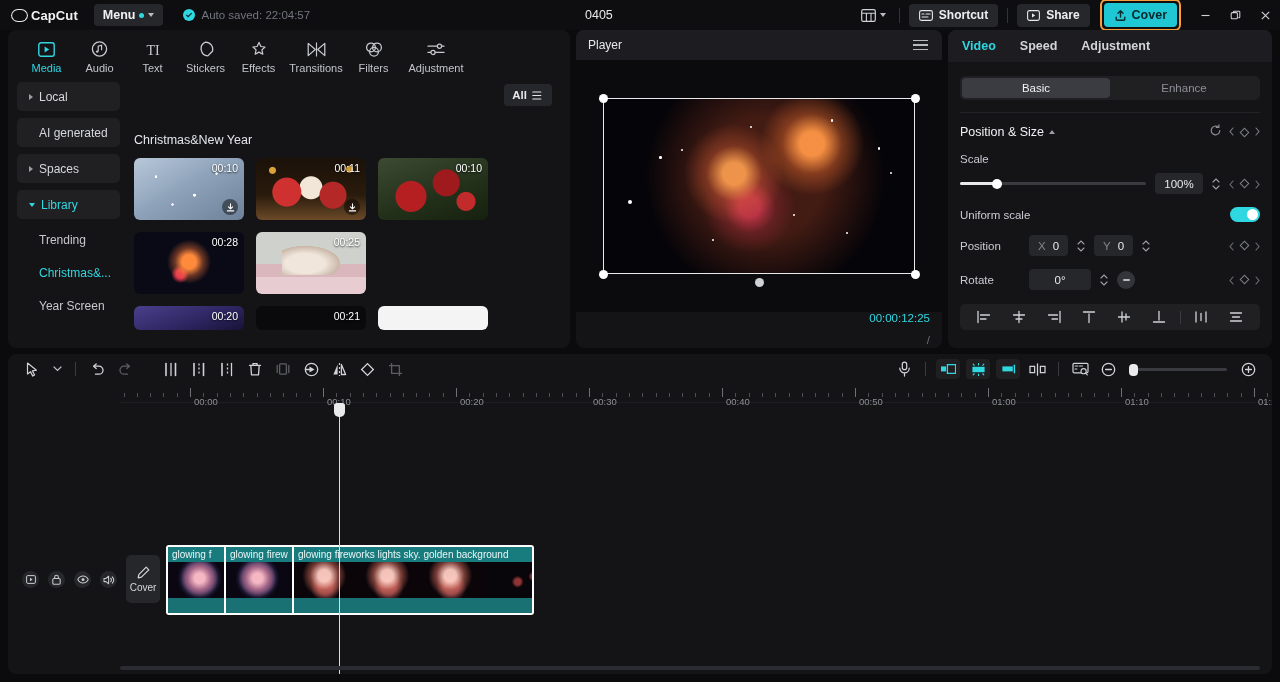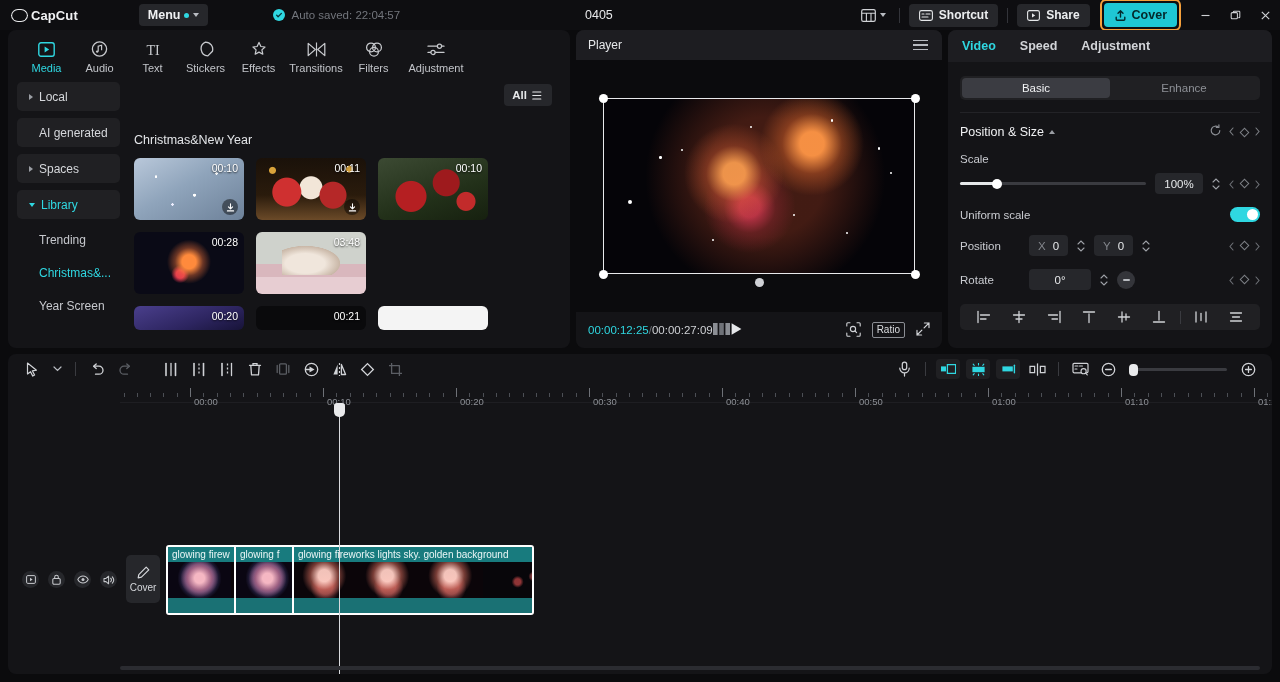--- a/index.html
+++ b/index.html
@@ -9,21 +9,21 @@
     font-family: "Liberation Sans", sans-serif;
     color: #d5d7db;
     overflow: hidden;
     -webkit-font-smoothing: antialiased;
   }
   .app { position: relative; width: 1280px; height: 682px; }
 
   
   .titlebar {
     position: absolute; top: 0; left: 0; width: 1280px; height: 30px;
-    background: #0e0e11; display: flex; align-items: center; gap: 45px;
+    background: #0e0e11; display: flex; align-items: center;
   }
   .logo-wrap { display: flex; align-items: center; gap: 5px; margin-left: 11px; }
   .logo-mark { width: 15px; height: 13px; position: relative; }
   .logo-mark:before, .logo-mark:after {
     content: ""; position: absolute; left: 0; width: 15px; height: 6px;
     border: 1.4px solid #e9eaec;
   }
   .logo-mark:before { top: 0; border-radius: 7px 7px 0 0; border-bottom: none; }
   .logo-mark:after { bottom: 0; border-radius: 0 0 7px 7px; border-top: none; }
   .logo-text { font-size: 13px; font-weight: 700; color: #f0f1f3; letter-spacing: .1px; }
@@ -169,22 +169,22 @@
       radial-gradient(circle at 47% 62%, rgba(232,60,90,.7) 0 10px, rgba(220,50,80,.22) 26px, transparent 46px),
       radial-gradient(circle at 52% 45%, rgba(180,70,40,.35) 0 60px, transparent 120px),
       #050408; }
   .spark { position: absolute; border-radius: 50%; background: #fff; }
   .sel-line { position: absolute; inset: 0; border: 1px solid #e8e9eb; }
   .handle { position: absolute; width: 9px; height: 9px; border-radius: 50%;
     background: #fff; }
   .h-tl { left: -4.5px; top: -4.5px; } .h-tr { right: -4.5px; top: -4.5px; }
   .h-bl { left: -4.5px; bottom: -4.5px; } .h-br { right: -4.5px; bottom: -4.5px; }
   .h-bc { left: 50%; margin-left: -4.5px; bottom: -13px; background: #cfd1d5; }
-  .player-ctrl { height: 36px; display: flex; align-items: center; padding: 0 12px;
-    font-size: 11.5px; }
+  .player-ctrl { height: 36px; display: flex; align-items: flex-end; padding: 0 12px;
+    gap: 10px; font-size: 11.5px; flex-direction: column; }
   .tc-cur { color: #2fd7e1; } .tc-sep { color: #6d7076; } .tc-tot { color: #cfd1d5; }
   .pc-right { margin-left: auto; display: flex; align-items: center; gap: 11px; }
   .ratio-box { border: 1px solid #8b8e94; border-radius: 2px; padding: 0 4px;
     font-size: 10px; color: #dcdee1; line-height: 14px; }
 
   
   .right-panel {
     position: absolute; top: 30px; left: 948px; width: 324px; height: 318px;
     background: #141417; border-radius: 8px; overflow: hidden;
   }
@@ -520,21 +520,21 @@
                 </svg>
             </span>
           </div>
           <div class="thumb t4">
             <span class="dur">00:10</span>
           </div>
           <div class="thumb t5">
             <span class="dur">00:28</span>
           </div>
           <div class="thumb t6">
-            <span class="dur">03:48</span>
+            <span class="dur">00:25</span>
           </div>
         </div>
 
         <div class="grid thumb-row3">
           <div class="thumb t7">
             <span class="dur">00:20</span>
           </div>
           <div class="thumb t8">
             <span class="dur">00:21</span>
           </div>
@@ -1069,32 +1069,32 @@
       </div>
 
       <div class="cover-btn">
         <svg width="13" height="13" viewBox="0 0 13 13">
             <path d="M9.2 1.2l2.6 2.6-7.4 7.4-3.2.6.6-3.2z" fill="none" stroke="#d5d7db" stroke-width="1.2" stroke-linejoin="round"></path>
           </svg>
         <span>Cover</span>
       </div>
 
       <div class="clips">
+        <div class="clip" style="width:58px">
+          <div class="cap">glowing f</div>
+          <div class="film">
+            <span class="frame fw-a"></span>
+          </div>
+          <div class="foot"></div>
+        </div>
         <div class="clip" style="width:68px">
           <div class="cap">glowing firew</div>
           <div class="film">
             <span class="frame fw-a"></span>
               <span class="frame fw-b"></span>
-          </div>
-          <div class="foot"></div>
-        </div>
-        <div class="clip" style="width:58px">
-          <div class="cap">glowing f</div>
-          <div class="film">
-            <span class="frame fw-a"></span>
           </div>
           <div class="foot"></div>
         </div>
         <div class="clip" style="width:238px">
           <div class="cap">glowing fireworks lights sky. golden background</div>
           <div class="film">
             <span class="frame fw-b"></span>
               <span class="frame fw-b"></span>
             <span class="frame fw-b"></span>
               <span class="frame fw-c"></span>

